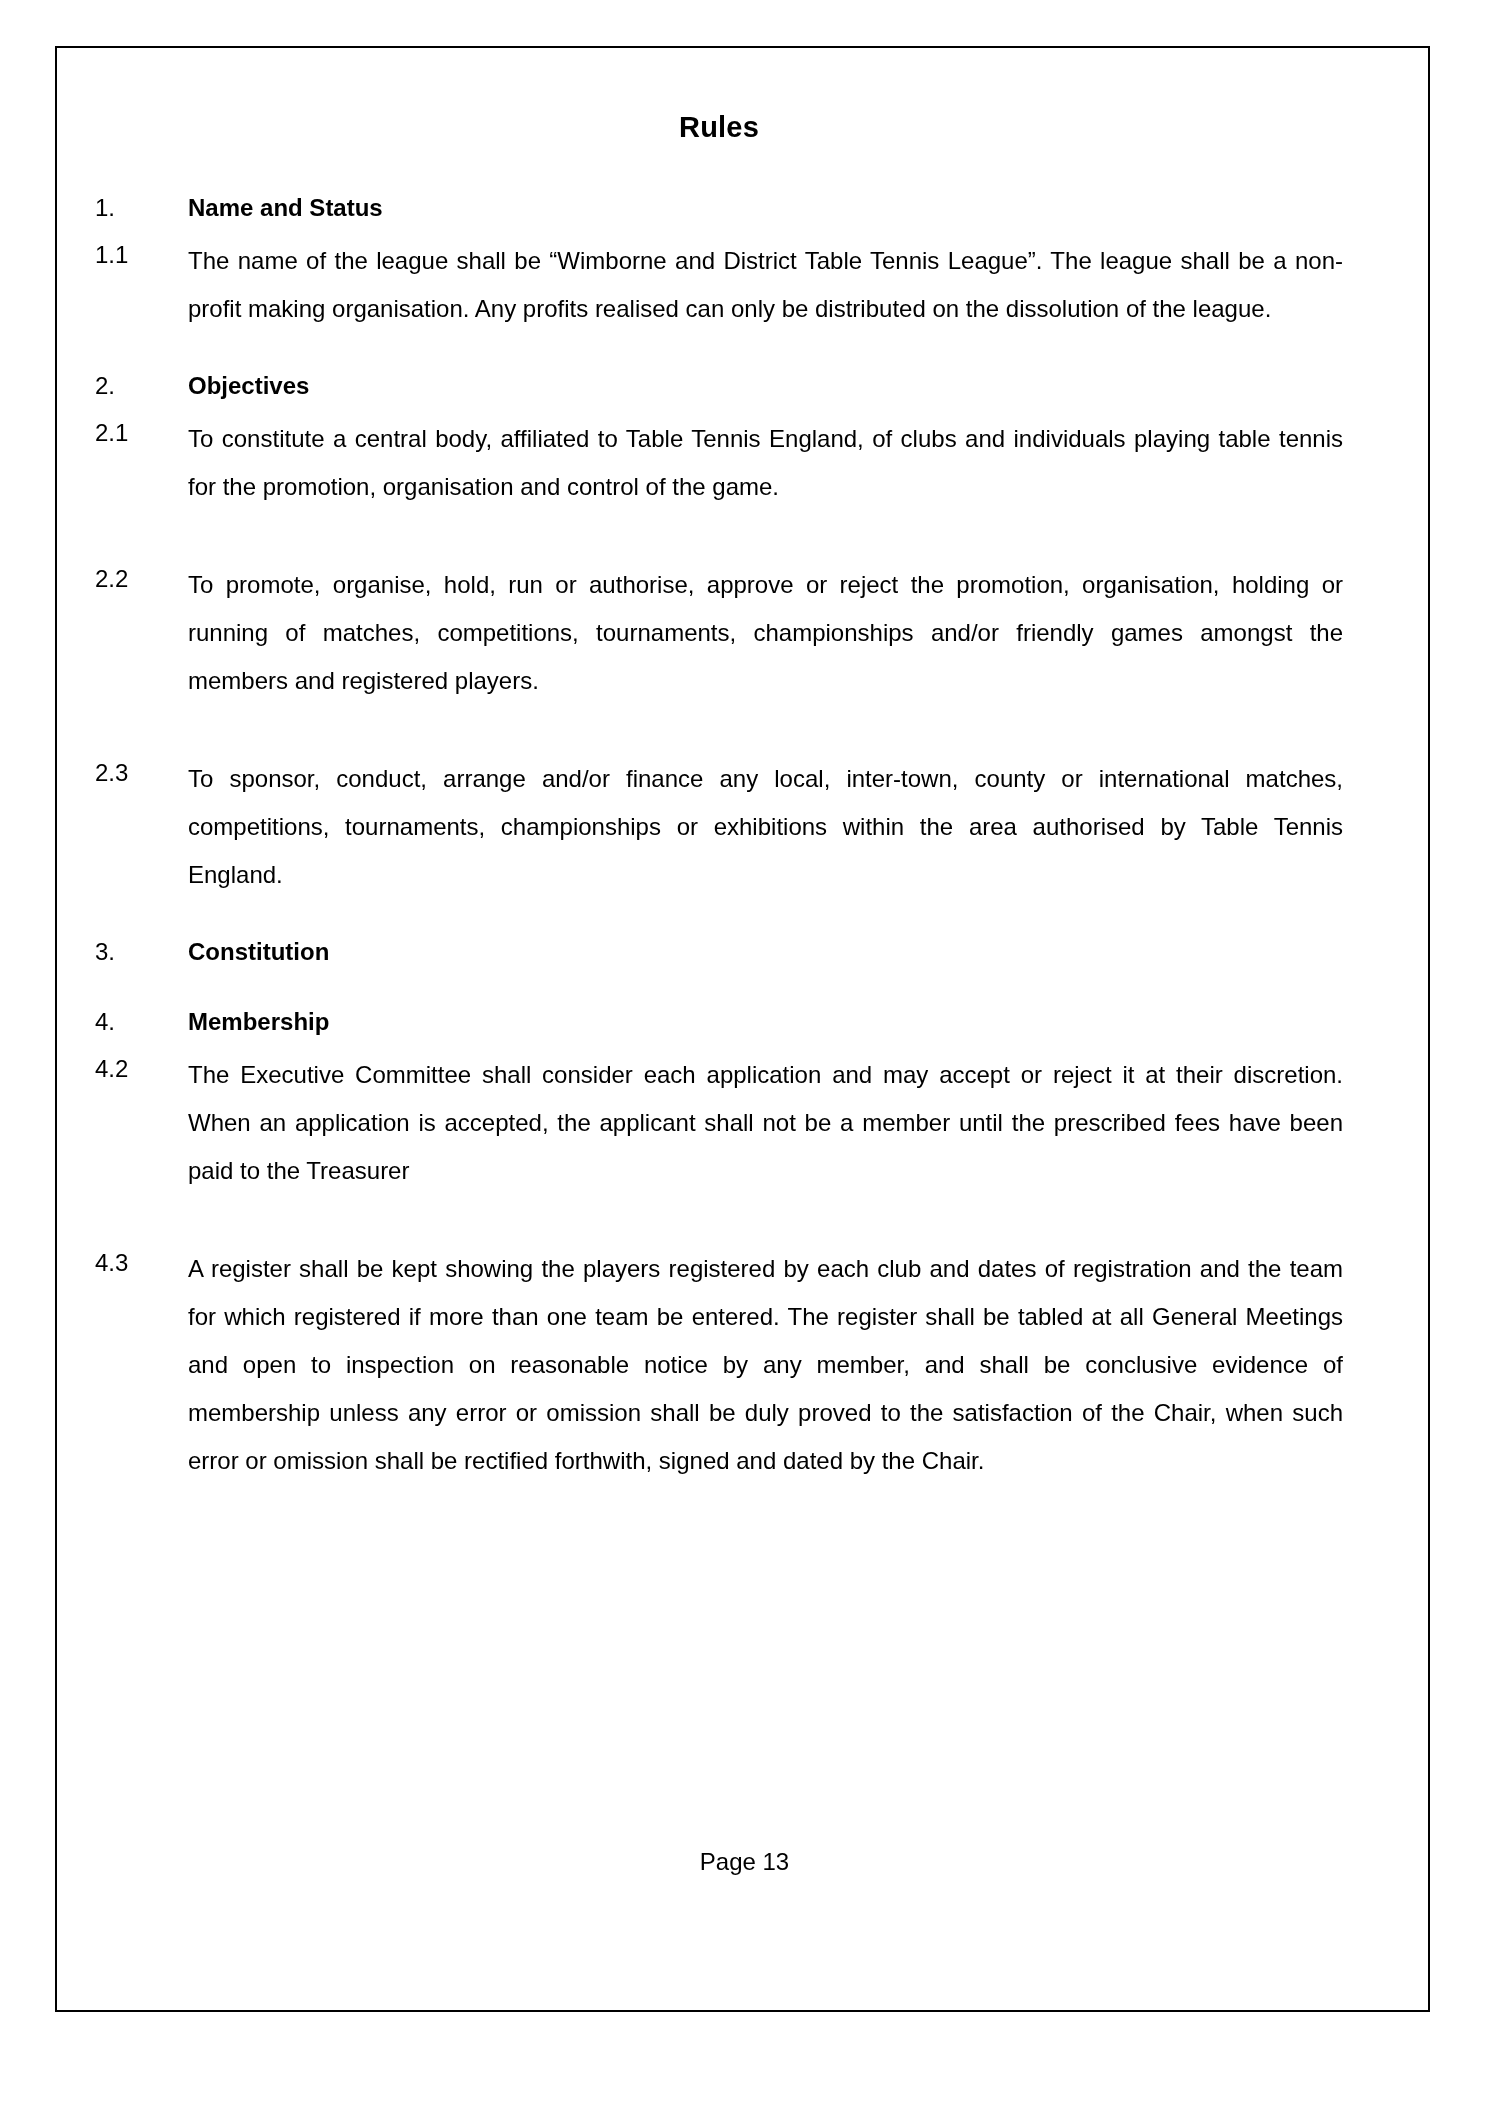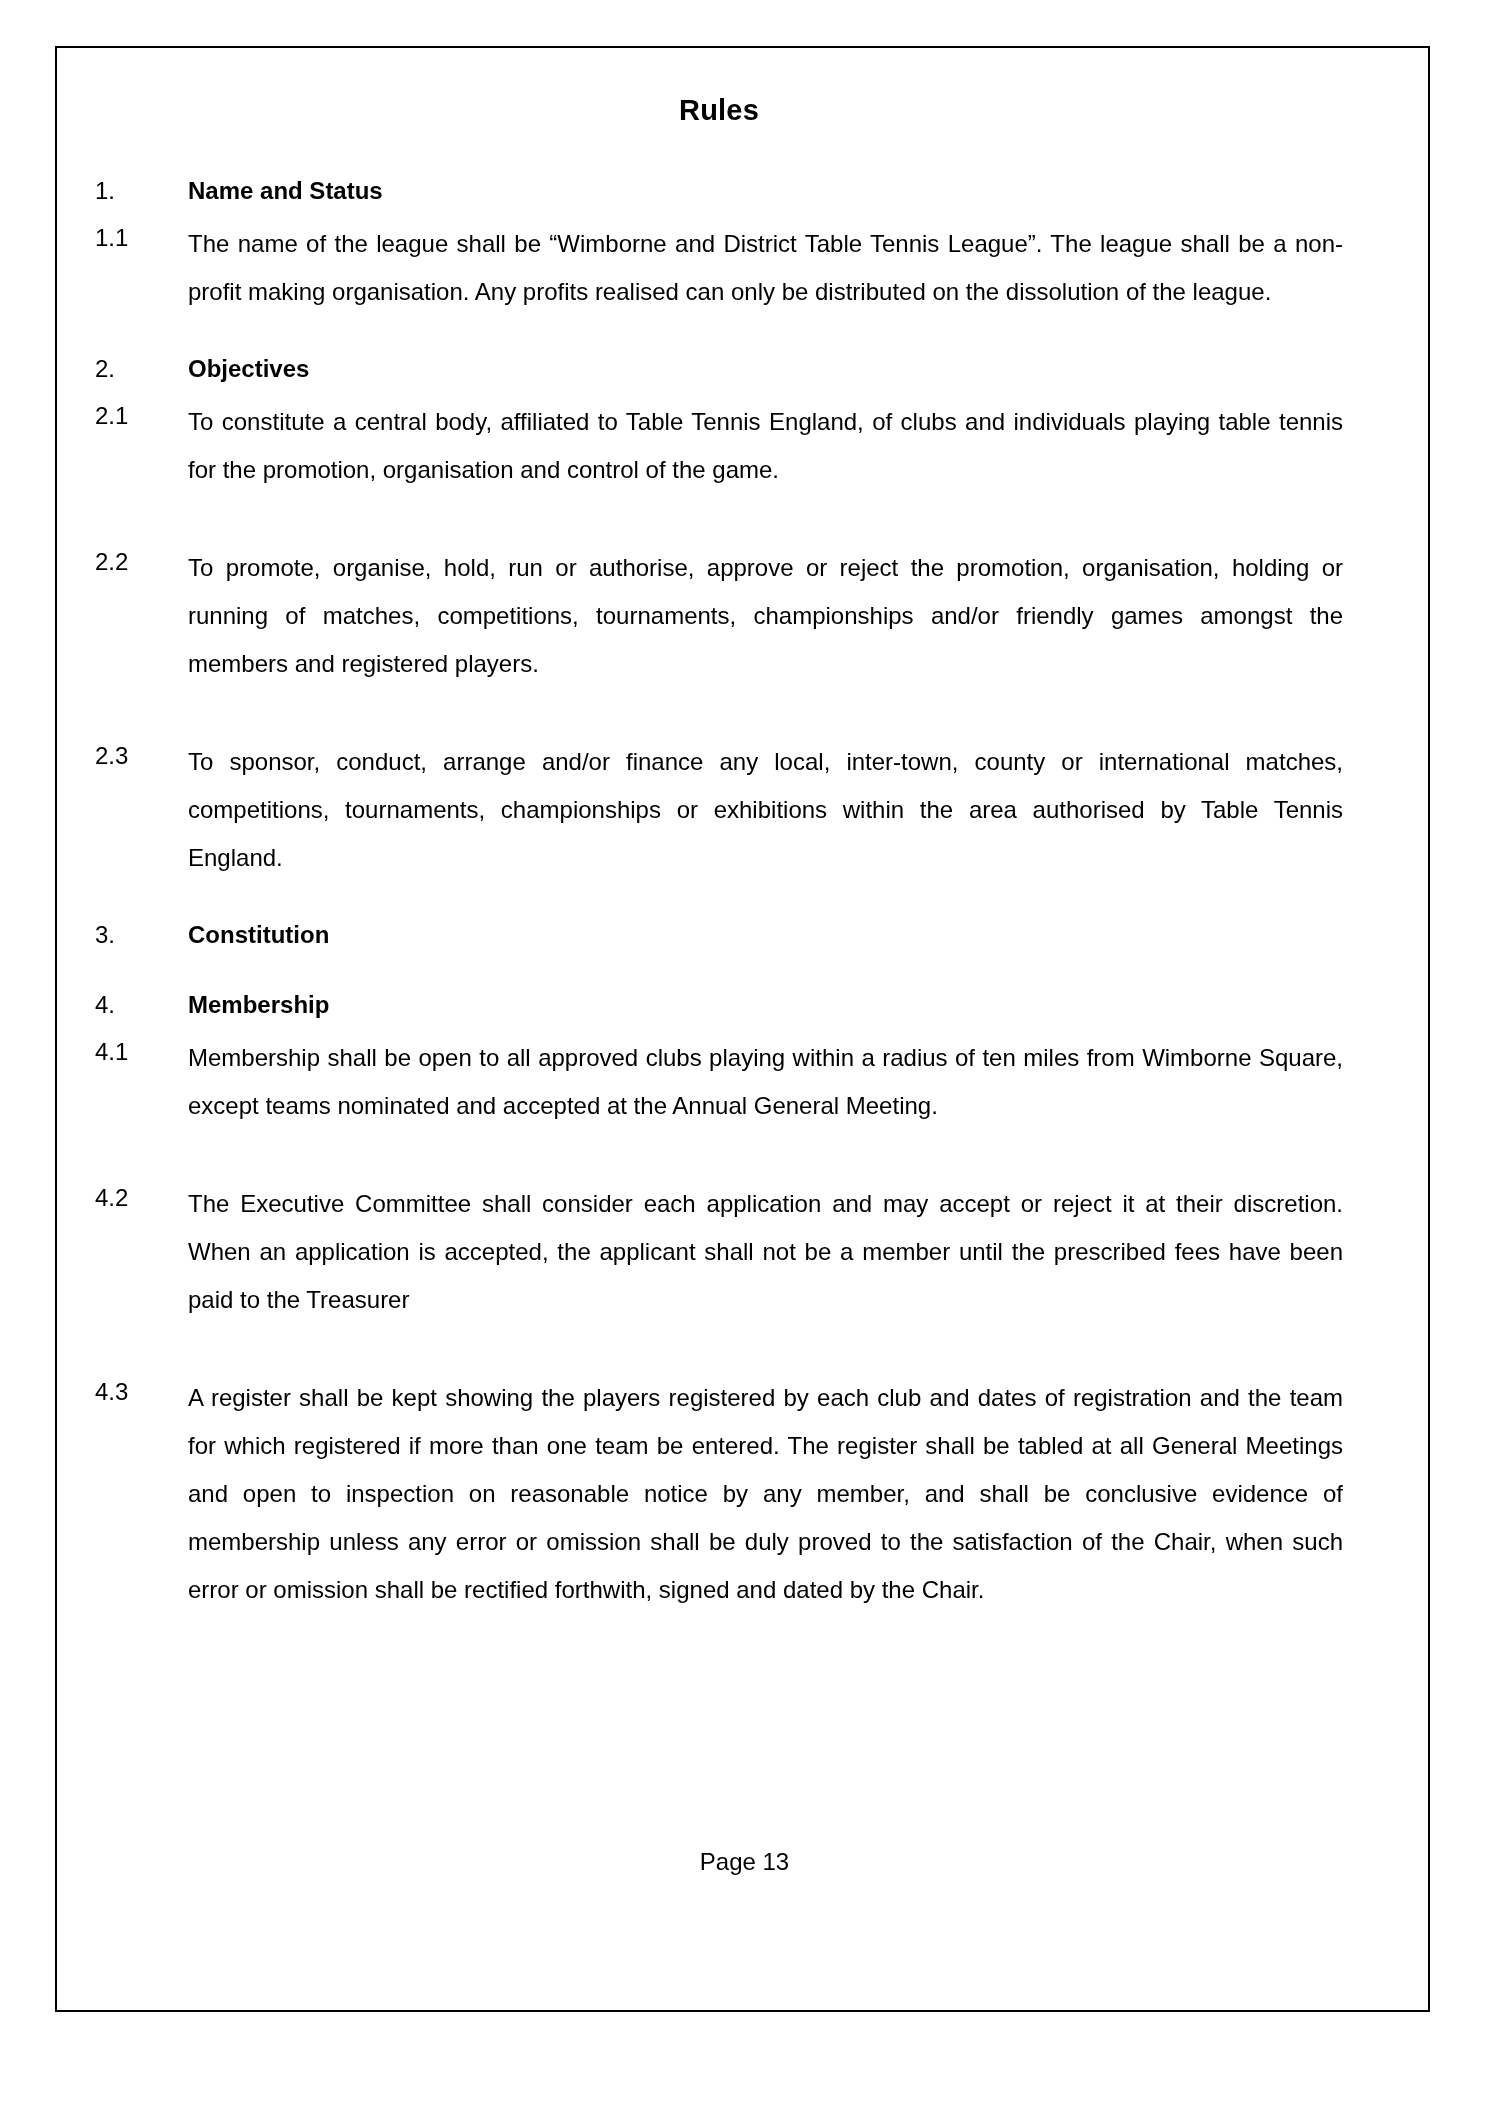--- a/index.html
+++ b/index.html
@@ -26,21 +26,21 @@
   .page-inner {
     position: absolute;
     left: 38px;
     top: 46px;
     width: 1248px;
   }
   .doc-title {
     text-align: center;
     font-size: 29px;
     font-weight: bold;
-    margin: 0 0 46px 0;
+    margin: 17px 0 46px 0;
     letter-spacing: 0.2px;
   }
   .section {
     margin-bottom: 0;
   }
   .row {
     display: flex;
     align-items: flex-start;
   }
   .num {
@@ -130,24 +130,20 @@
     </div>
 
     <div class="gap"></div>
 
     <div class="section">
       <div class="row">
         <div class="num">4.</div>
         <div class="heading-text">Membership</div>
       </div>
       <div class="row clause">
-        <div class="num">4.1</div>
-        <div class="body-text">Membership shall be open to all approved clubs playing within a radius of ten miles from Wimborne Square, except teams nominated and accepted at the Annual General Meeting.</div>
-      </div>
-      <div class="row clause">
         <div class="num">4.2</div>
         <div class="body-text">The Executive Committee shall consider each application and may accept or reject it at their discretion. When an application is accepted, the applicant shall not be a member until the prescribed fees have been paid to the Treasurer</div>
       </div>
       <div class="row clause">
         <div class="num">4.3</div>
         <div class="body-text">A register shall be kept showing the players registered by each club and dates of registration and the team for which registered if more than one team be entered. The register shall be tabled at all General Meetings and open to inspection on reasonable notice by any member, and shall be conclusive evidence of membership unless any error or omission shall be duly proved to the satisfaction of the Chair, when such error or omission shall be rectified forthwith, signed and dated by the Chair.</div>
       </div>
     </div>
 
   </div>

